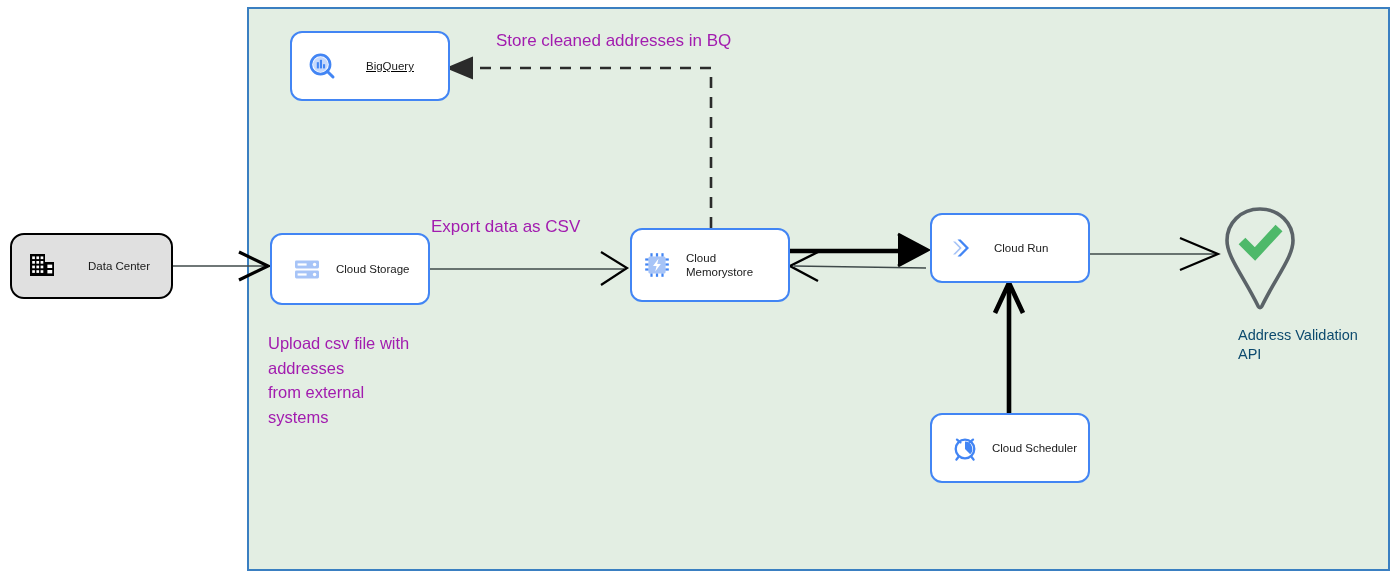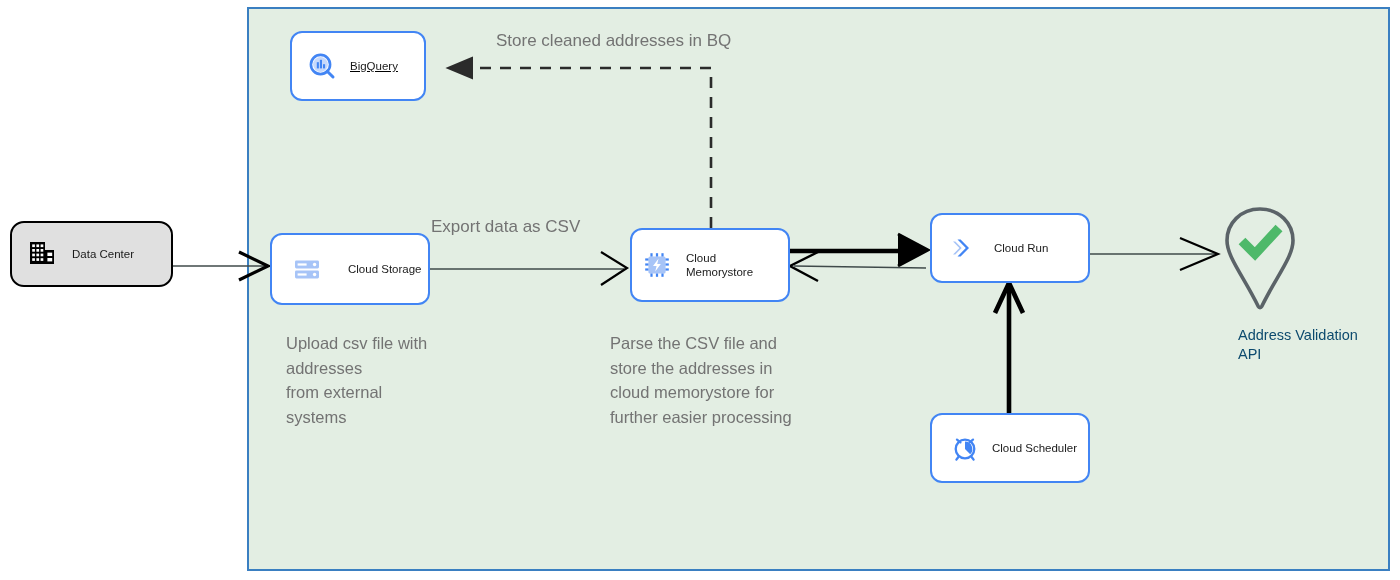--- a/index.html
+++ b/index.html
@@ -46,21 +46,21 @@
   .node.dc{
     background:#e0e0e0;
     border:2px solid #000000;
     border-radius:14px;
   }
   .node.dc .nlabel{font-size:11.5px;}
 
   
   .freetext{
     position:absolute;
-    color:#737373;
+    color:#a21caf;
     white-space:pre-line;
   }
   .cap{font-size:16.5px;line-height:24.5px;}
   .edgelabel{font-size:17px;line-height:20px;}
   .apilabel{font-size:14.5px;line-height:19px;color:#0c4a6e;}
 
   svg.overlay{position:absolute;left:0;top:0;width:1400px;height:580px;pointer-events:none;}
 </style>
 </head>
 <body>
@@ -100,21 +100,21 @@
       <line x1="1009" y1="414" x2="1009" y2="288" stroke="#000" stroke-width="4.6"></line>
       <path d="M995,313 L1009,283 L1023,313" fill="none" stroke="#000" stroke-width="4.6"></path>
     </g>
 
     <g>
       <path d="M711,228 L711,68 L458,68" fill="none" stroke="#2b2b2b" stroke-width="2.6" stroke-dasharray="11 9"></path>
       <path d="M472,58 L448,68 L472,78 Z" fill="#2b2b2b" stroke="#2b2b2b" stroke-width="2"></path>
     </g>
   </svg>
 
-  <div class="node dc" style="left:10px;top:221px;width:163px;height:66px;padding-left:16px;gap:16px;">
+  <div class="node dc" style="left:10px;top:233px;width:163px;height:66px;padding-left:16px;gap:32px;">
     <span class="ico">
       <svg width="28" height="28" viewBox="0 0 28 28">
         <rect x="2" y="2" width="15" height="22" fill="#000"></rect>
         <rect x="17" y="10" width="9" height="14" fill="#000"></rect>
         <g fill="#ffffff">
           <rect x="4.2" y="4.4" width="2.7" height="2.7"></rect>
           <rect x="8.4" y="4.4" width="2.7" height="2.7"></rect>
           <rect x="12.6" y="4.4" width="2.7" height="2.7"></rect>
           <rect x="4.2" y="9.0" width="2.7" height="2.7"></rect>
           <rect x="8.4" y="9.0" width="2.7" height="2.7"></rect>
@@ -126,35 +126,35 @@
           <rect x="8.4" y="18.2" width="2.7" height="2.7"></rect>
           <rect x="12.6" y="18.2" width="2.7" height="2.7"></rect>
           <rect x="19.4" y="12.6" width="4.8" height="3.4"></rect>
           <rect x="19.4" y="18.0" width="4.8" height="3.4"></rect>
         </g>
       </svg>
     </span>
     <span class="nlabel">Data Center</span>
   </div>
 
-  <div class="node" style="left:290px;top:31px;width:136px;height:70px;padding-left:14px;gap:12px;text-decoration:underline;">
+  <div class="node" style="left:290px;top:31px;width:160px;height:70px;padding-left:14px;gap:28px;text-decoration:underline;">
     <span class="ico">
       <svg width="32" height="32" viewBox="0 0 32 32">
         <circle cx="14.5" cy="14.5" r="9.6" fill="none" stroke="#4285f4" stroke-width="2.6"></circle>
         <circle cx="14.5" cy="14.5" r="7.4" fill="#c7d9fb"></circle>
         <rect x="10.8" y="12.2" width="2.1" height="6.2" fill="#4285f4"></rect>
         <rect x="13.9" y="9.8" width="2.1" height="8.6" fill="#4285f4"></rect>
         <rect x="17.0" y="14.2" width="2.1" height="4.2" fill="#4285f4"></rect>
         <line x1="21.2" y1="21.2" x2="27.0" y2="27.0" stroke="#4285f4" stroke-width="3" stroke-linecap="round"></line>
       </svg>
     </span>
     <span class="nlabel">BigQuery</span>
   </div>
 
-  <div class="node" style="left:270px;top:233px;width:160px;height:72px;padding-left:20px;gap:26px;">
+  <div class="node" style="left:270px;top:233px;width:160px;height:72px;padding-left:20px;gap:14px;">
     <span class="ico">
       <svg width="30" height="30" viewBox="0 0 30 30">
         <rect x="3" y="6.5" width="24" height="8" rx="1.4" fill="#a7c4f7"></rect>
         <rect x="3" y="16.5" width="24" height="8" rx="1.4" fill="#a7c4f7"></rect>
         <rect x="5.6" y="9.4" width="9" height="2.2" fill="#ffffff"></rect>
         <rect x="5.6" y="19.4" width="9" height="2.2" fill="#ffffff"></rect>
         <circle cx="22.6" cy="10.5" r="1.7" fill="#ffffff"></circle>
         <circle cx="22.6" cy="20.5" r="1.7" fill="#ffffff"></circle>
       </svg>
     </span>
@@ -219,24 +219,20 @@
       </svg>
     </span>
   </div>
   <div class="freetext apilabel" style="left:1238px;top:326px;width:150px;">Address Validation
 API</div>
 
   <div class="freetext edgelabel" style="left:496px;top:31px;">Store cleaned addresses in BQ</div>
 
   <div class="freetext edgelabel" style="left:431px;top:217px;">Export data as CSV</div>
 
-  <div class="freetext cap" style="left:268px;top:331px;width:300px;margin-left:18px;">Upload csv file with
+  <div class="freetext cap" style="left:268px;top:331px;width:300px;">Upload csv file with
 addresses
 from external
 systems</div>
 
-  <div class="freetext cap" style="left:610px;top:331px;width:320px;">Parse the CSV file and
-store the addresses in
-cloud  memorystore for
-further easier processing</div>
 
 
 </div>
 
 </body></html>

